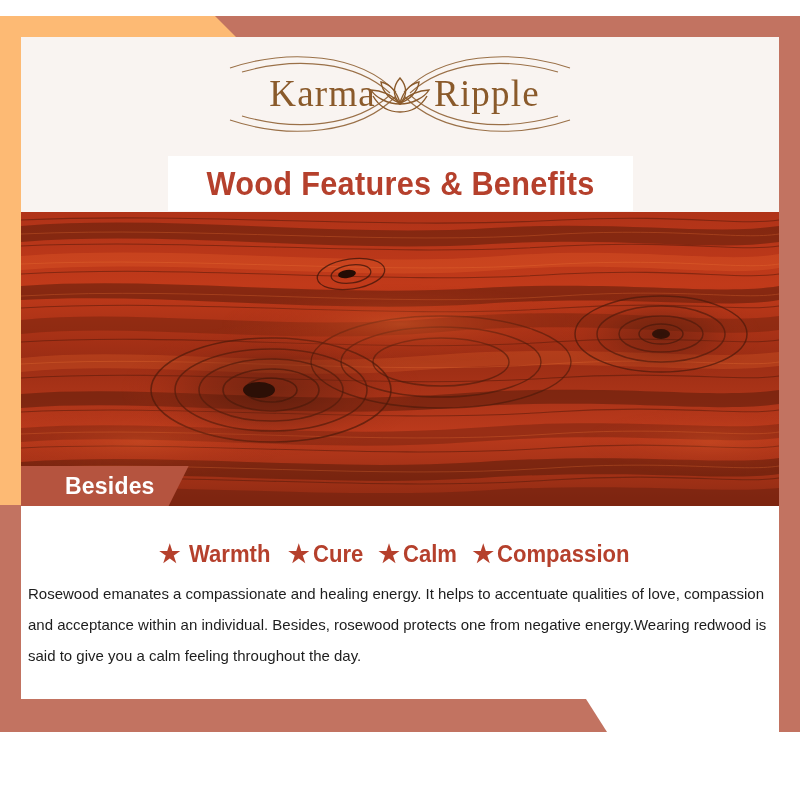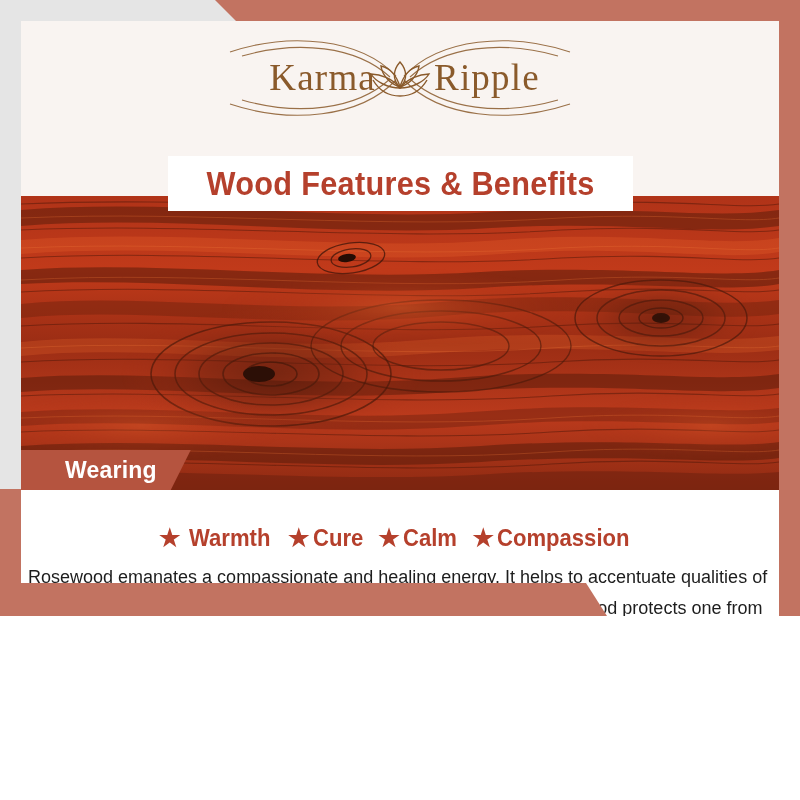--- a/index.html
+++ b/index.html
@@ -7,23 +7,24 @@
 
   html, body {
     width:800px; height:800px;
     background:#ffffff;
     font-family:"Liberation Sans", sans-serif;
     overflow:hidden;
   }
 
   #page {
     position:relative;
-    width:800px; height:616px;
-    background:#e5e5e5;
+    width:800px; height:716px;
+    background:#fdba74;
     overflow:hidden;
+    margin-top:16px;
   }
 
   
   .frame-top {
     position:absolute; top:0; left:0; width:800px; height:21px;
     background:#c27361;
     clip-path: polygon(215px 0, 800px 0, 800px 21px, 236px 21px);
     z-index:6;
   }
   .frame-right {
@@ -58,21 +59,21 @@
   .logo-svg { display:block; }
   .logo-text {
     font-family:"Liberation Serif", serif;
     font-size:37px;
     fill:#8a5a2b;
     letter-spacing:1.2px;
   }
 
   
   .title-panel {
-    position:absolute; left:168px; top:156px;
+    position:absolute; left:168px; top:140px;
     width:465px; height:55px;
     background:#ffffff;
     display:flex; align-items:center; justify-content:center;
     z-index:4;
   }
   .title-text {
     font-family:"Liberation Sans", sans-serif;
     font-weight:bold;
     font-size:33px;
     color:#b5402c;
@@ -139,21 +140,21 @@
   }
   .kw .kw-label { transform:scaleX(0.92); transform-origin:left center; }
   .kw:first-child .star { margin-right:8px; }
 
   
   .body-text {
     position:absolute; left:28px; top:562px;
     width:748px;
     z-index:4;
     color:#1d1d1d;
-    font-size:18px;
+    font-size:15px;
     line-height:31px;
   }
   .body-text p { margin:0; }
   .body-text p + p { margin-top:0; }
 </style>
 </head>
 <body>
 
 <div id="page">
 
@@ -280,21 +281,21 @@
       </g>
       <ellipse cx="326" cy="62" rx="9" ry="4" fill="#250c04" transform="rotate(-8 326 62)"></ellipse>
 
       <ellipse cx="380" cy="112" rx="180" ry="40" fill="url(#knotB)" opacity="0.45"></ellipse>
       <ellipse cx="120" cy="230" rx="150" ry="36" fill="url(#knotB)" opacity="0.30"></ellipse>
       <ellipse cx="690" cy="230" rx="130" ry="34" fill="url(#knotB)" opacity="0.28"></ellipse>
     </svg>
   </div>
 
   <div class="wood-label">
-    <span class="wood-label-text">Wearing</span>
+    <span class="wood-label-text">Besides</span>
   </div>
 
   <div class="content-card"></div>
 
   <div class="keywords">
     <span class="kw">
       <span class="star">★</span>
       <span class="kw-label">Warmth</span>
     </span>
     <span class="kw">

